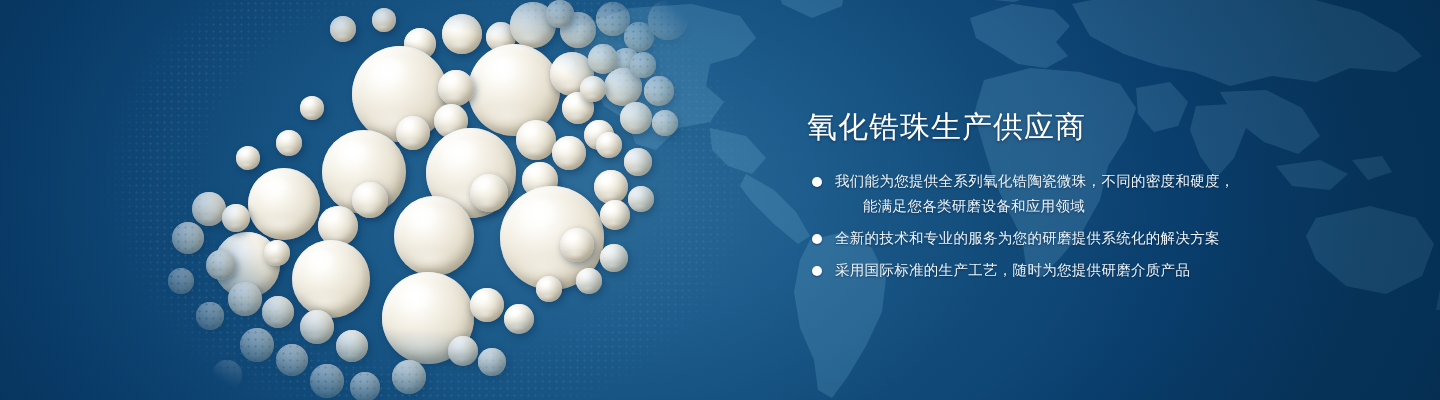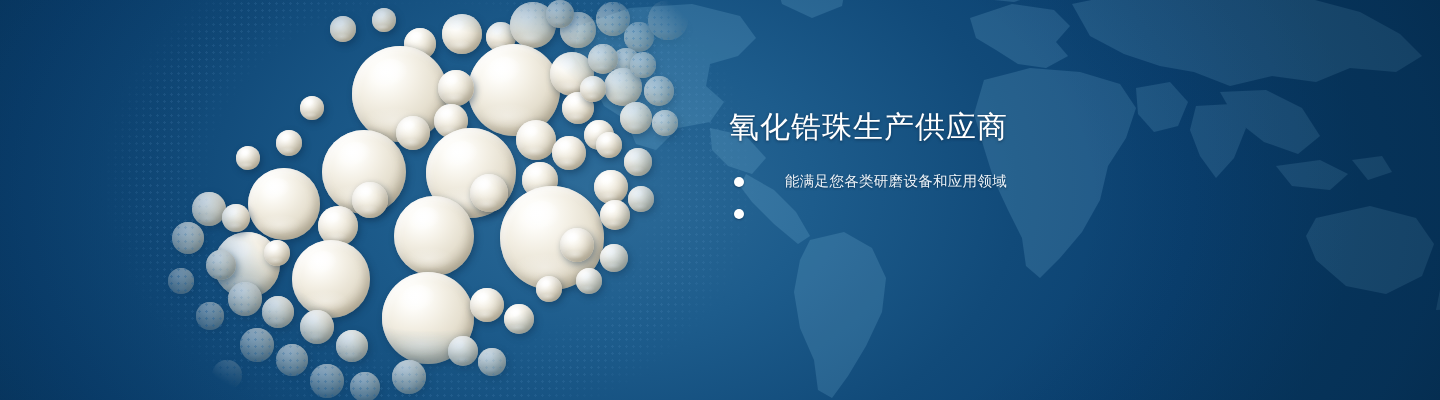--- a/index.html
+++ b/index.html
@@ -90,21 +90,21 @@
         rgba(0,0,0,0) 56%, #000 74%, #000 84%, rgba(0,0,0,0) 100%);
     mask-image:
       radial-gradient(ellipse 392px 312px at 430px 180px,
         rgba(0,0,0,0) 56%, #000 74%, #000 84%, rgba(0,0,0,0) 100%);
     pointer-events:none;
   }
 
   
   .copy {
     position:absolute;
-    left:729px; top:108px;
+    left:807px; top:108px;
     width:500px;
   }
   .headline {
     color:#ffffff;
     font-size:30px;
     line-height:38px;
     letter-spacing:1px;
     font-weight:400;
     text-shadow:0 1px 3px rgba(2,24,48,0.55);
     white-space:nowrap;
@@ -268,21 +268,27 @@
   </div>
 
   <div class="bg-vignette"></div>
 
   <div class="copy">
     <h1 class="headline">氧化锆珠生产供应商</h1>
 
     <ul class="bullets">
       <li class="bullet">
         <span class="bullet-dot"></span>
+        <span>我们能为您提供全系列氧化锆陶瓷微珠，不同的密度和硬度，</span>
         <span class="bullet-line2">能满足您各类研磨设备和应用领域</span>
       </li>
       <li class="bullet">
         <span class="bullet-dot"></span>
+        <span>全新的技术和专业的服务为您的研磨提供系统化的解决方案</span>
+      </li>
+      <li class="bullet">
+        <span class="bullet-dot"></span>
+        <span>采用国际标准的生产工艺，随时为您提供研磨介质产品</span>
       </li>
     </ul>
   </div>
 
 </div>
 
 </body></html>

